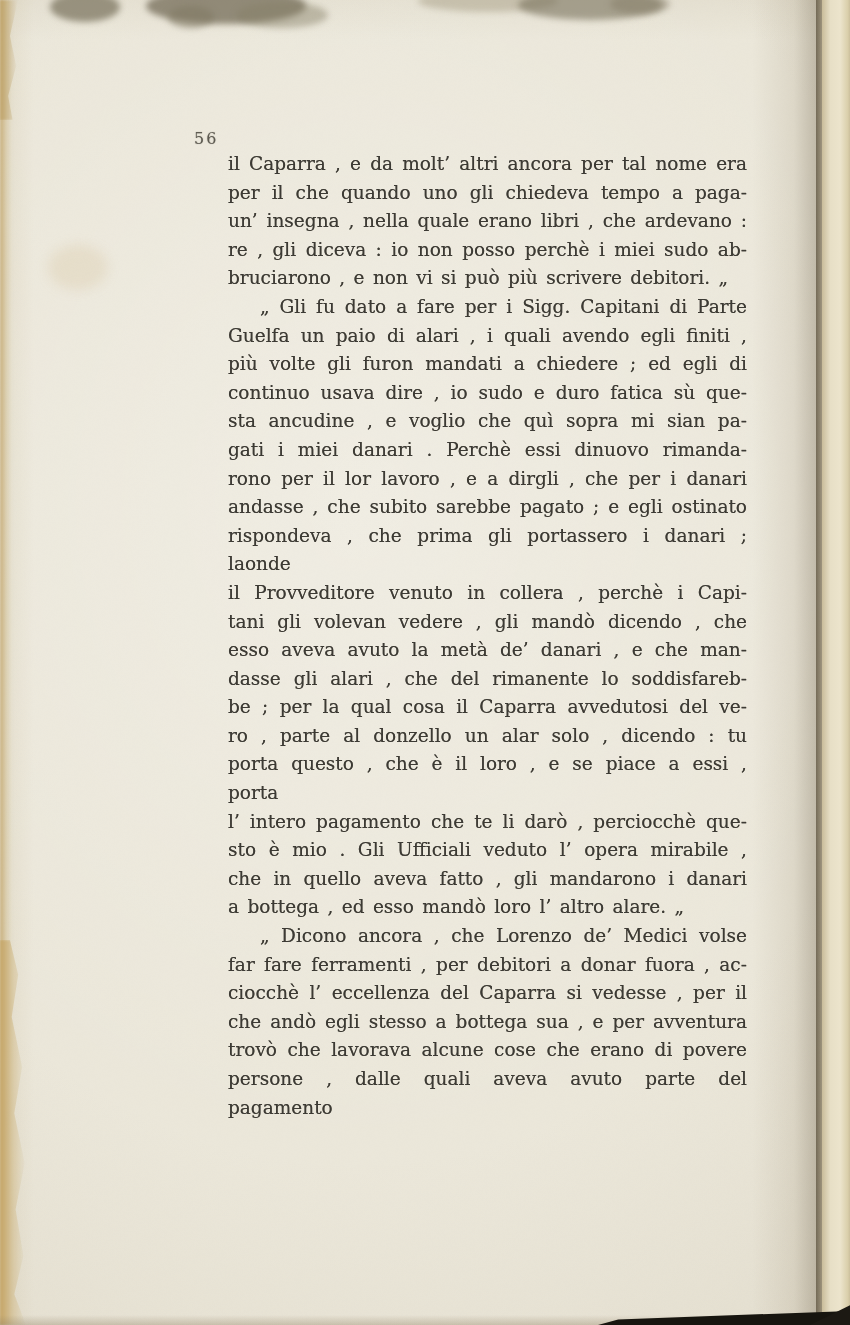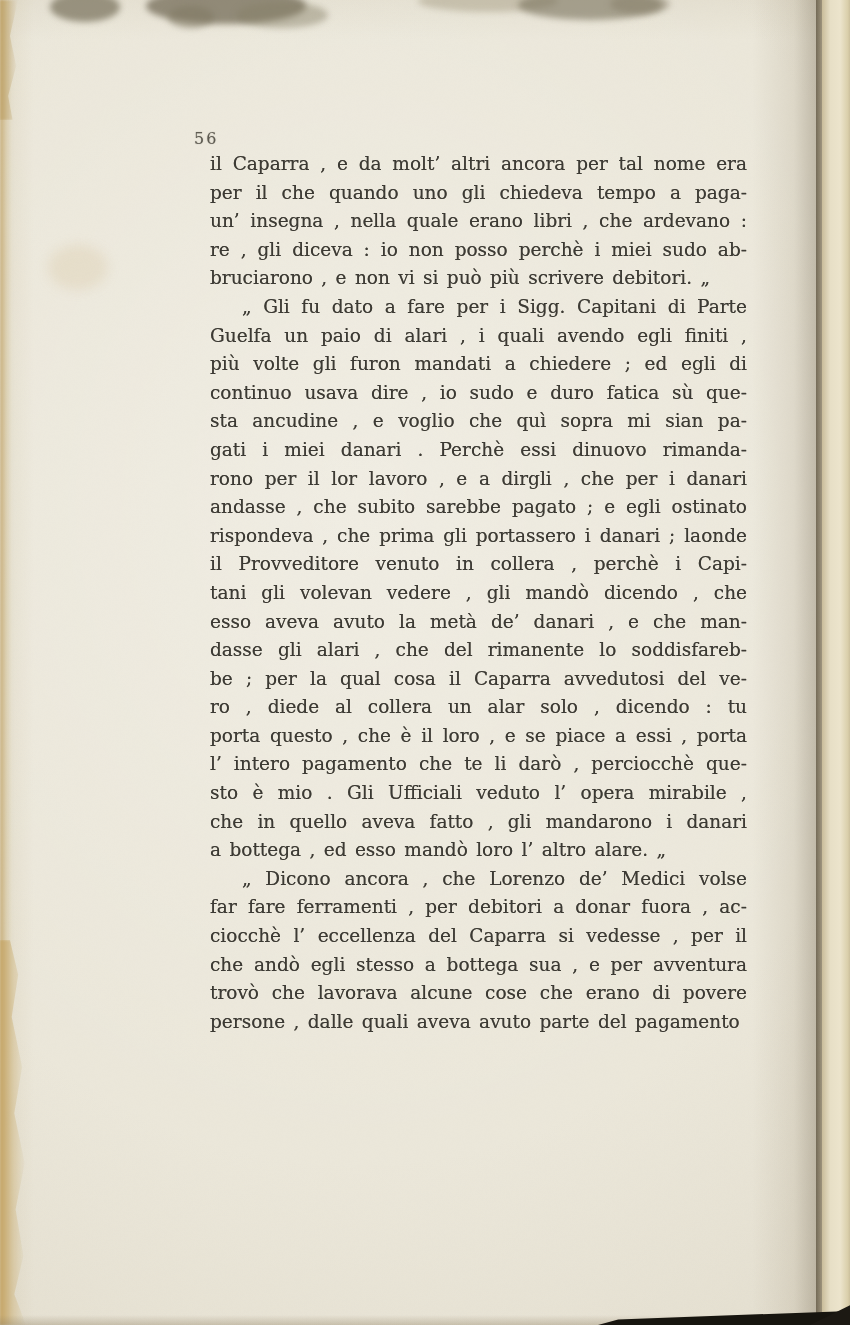--- a/index.html
+++ b/index.html
@@ -81,21 +81,21 @@
     text-shadow: 0 0 1px rgba(90,85,70,0.5);
   }
   .text-block {
     position: absolute; left: 210px; top: 150px; width: 537px;
     font-size: 18.5px; line-height: 28.6px;
     color: #3c3a34;
     word-spacing: 2.5px;
     text-shadow: 0 0 0.5px rgba(60,55,45,0.65);
   }
   .paragraph { margin: 0; }
-  .line { text-align: justify; text-align-last: justify; white-space: normal; }
+  .line { text-align: justify; text-align-last: justify; white-space: normal; margin-left: 18px; }
   .line.last { text-align-last: left; }
   .paragraph.indent .line.first { text-indent: 32px; }
 </style>
 </head>
 <body>
 
 <div class="scan-root">
   <div class="paper"></div>
 
   <svg class="grain" width="850" height="1325" xmlns="http://www.w3.org/2000/svg">
@@ -145,21 +145,21 @@
         <div class="line">sta ancudine , e voglio che quì sopra mi sian pa-</div>
         <div class="line">gati i miei danari . Perchè essi dinuovo rimanda-</div>
         <div class="line">rono per il lor lavoro , e a dirgli , che per i danari</div>
         <div class="line">andasse , che subito sarebbe pagato ; e egli ostinato</div>
         <div class="line">rispondeva , che prima gli portassero i danari ; laonde</div>
         <div class="line">il Provveditore venuto in collera , perchè i Capi-</div>
         <div class="line">tani gli volevan vedere , gli mandò dicendo , che</div>
         <div class="line">esso aveva avuto la metà de’ danari , e che man-</div>
         <div class="line">dasse gli alari , che del rimanente lo soddisfareb-</div>
         <div class="line">be ; per la qual cosa il Caparra avvedutosi del ve-</div>
-        <div class="line">ro , diede al collera un alar solo , dicendo : tu</div>
+        <div class="line">ro , parte al donzello un alar solo , dicendo : tu</div>
         <div class="line">porta questo , che è il loro , e se piace a essi , porta</div>
         <div class="line">l’ intero pagamento che te li darò , perciocchè que-</div>
         <div class="line">sto è mio . Gli Ufficiali veduto l’ opera mirabile ,</div>
         <div class="line">che in quello aveva fatto , gli mandarono i danari</div>
         <div class="line last">a bottega , ed esso mandò loro l’ altro alare. „</div>
       </div>
       <div class="paragraph indent">
         <div class="line first">„ Dicono ancora , che Lorenzo de’ Medici volse</div>
         <div class="line">far fare ferramenti , per debitori a donar fuora , ac-</div>
         <div class="line">ciocchè l’ eccellenza del Caparra si vedesse , per il</div>

